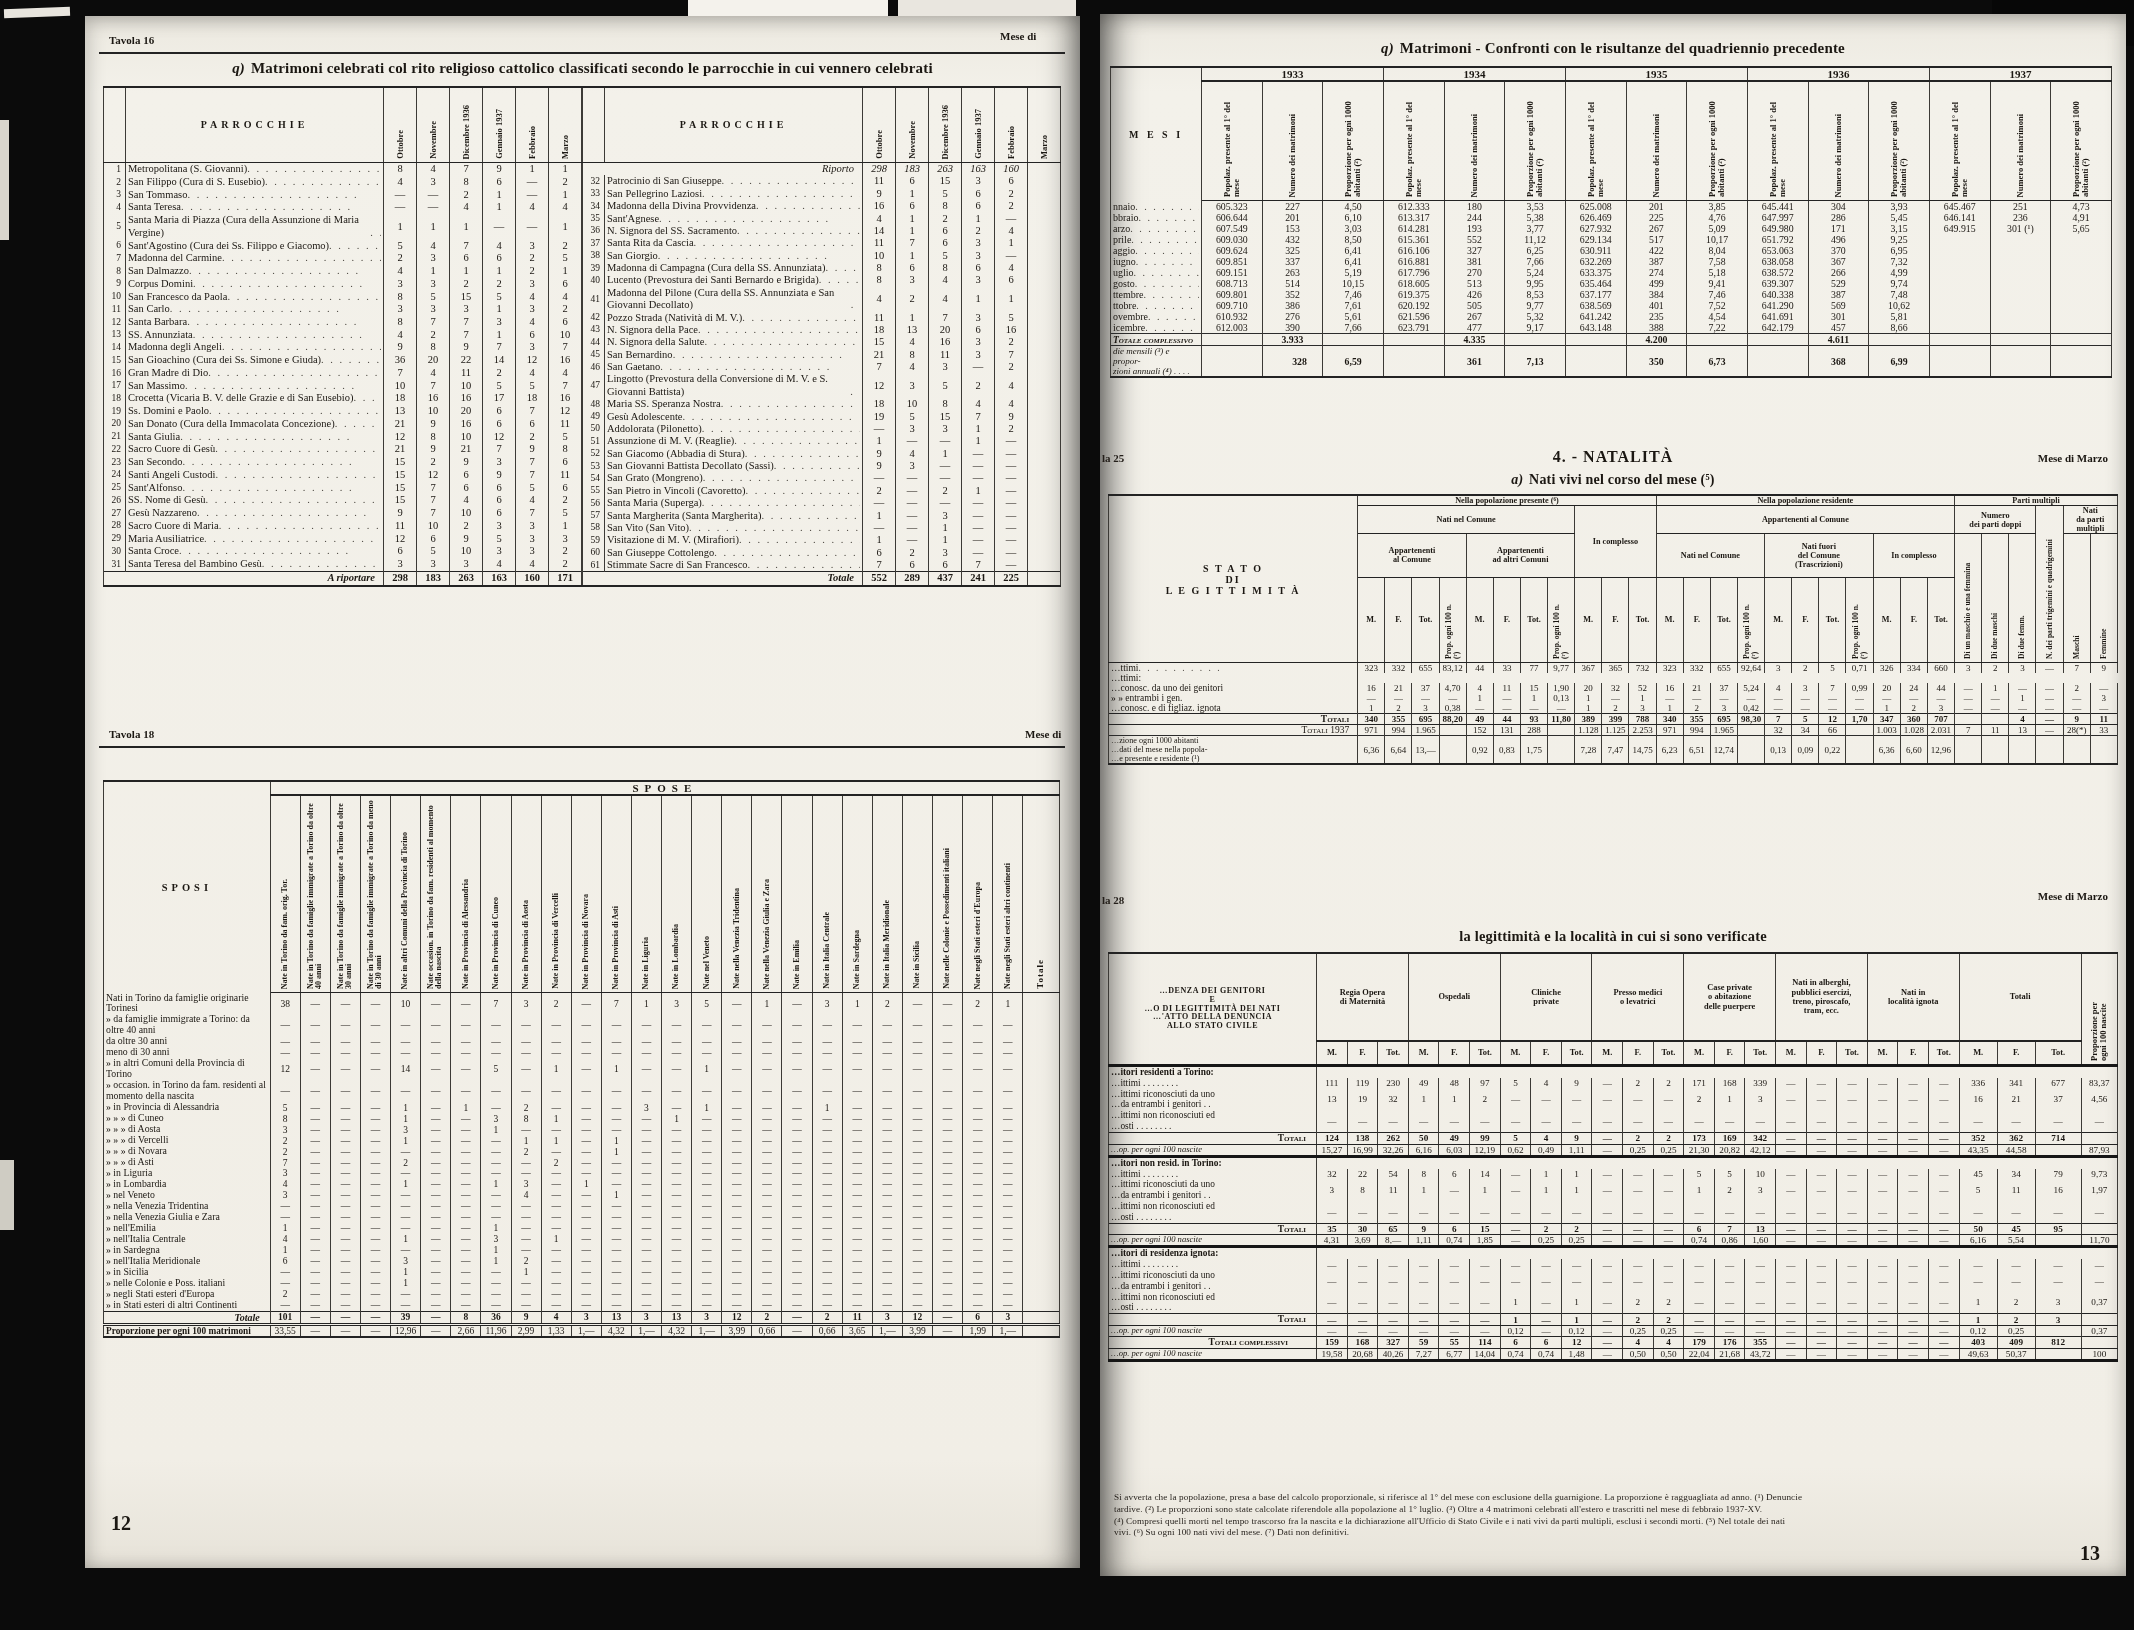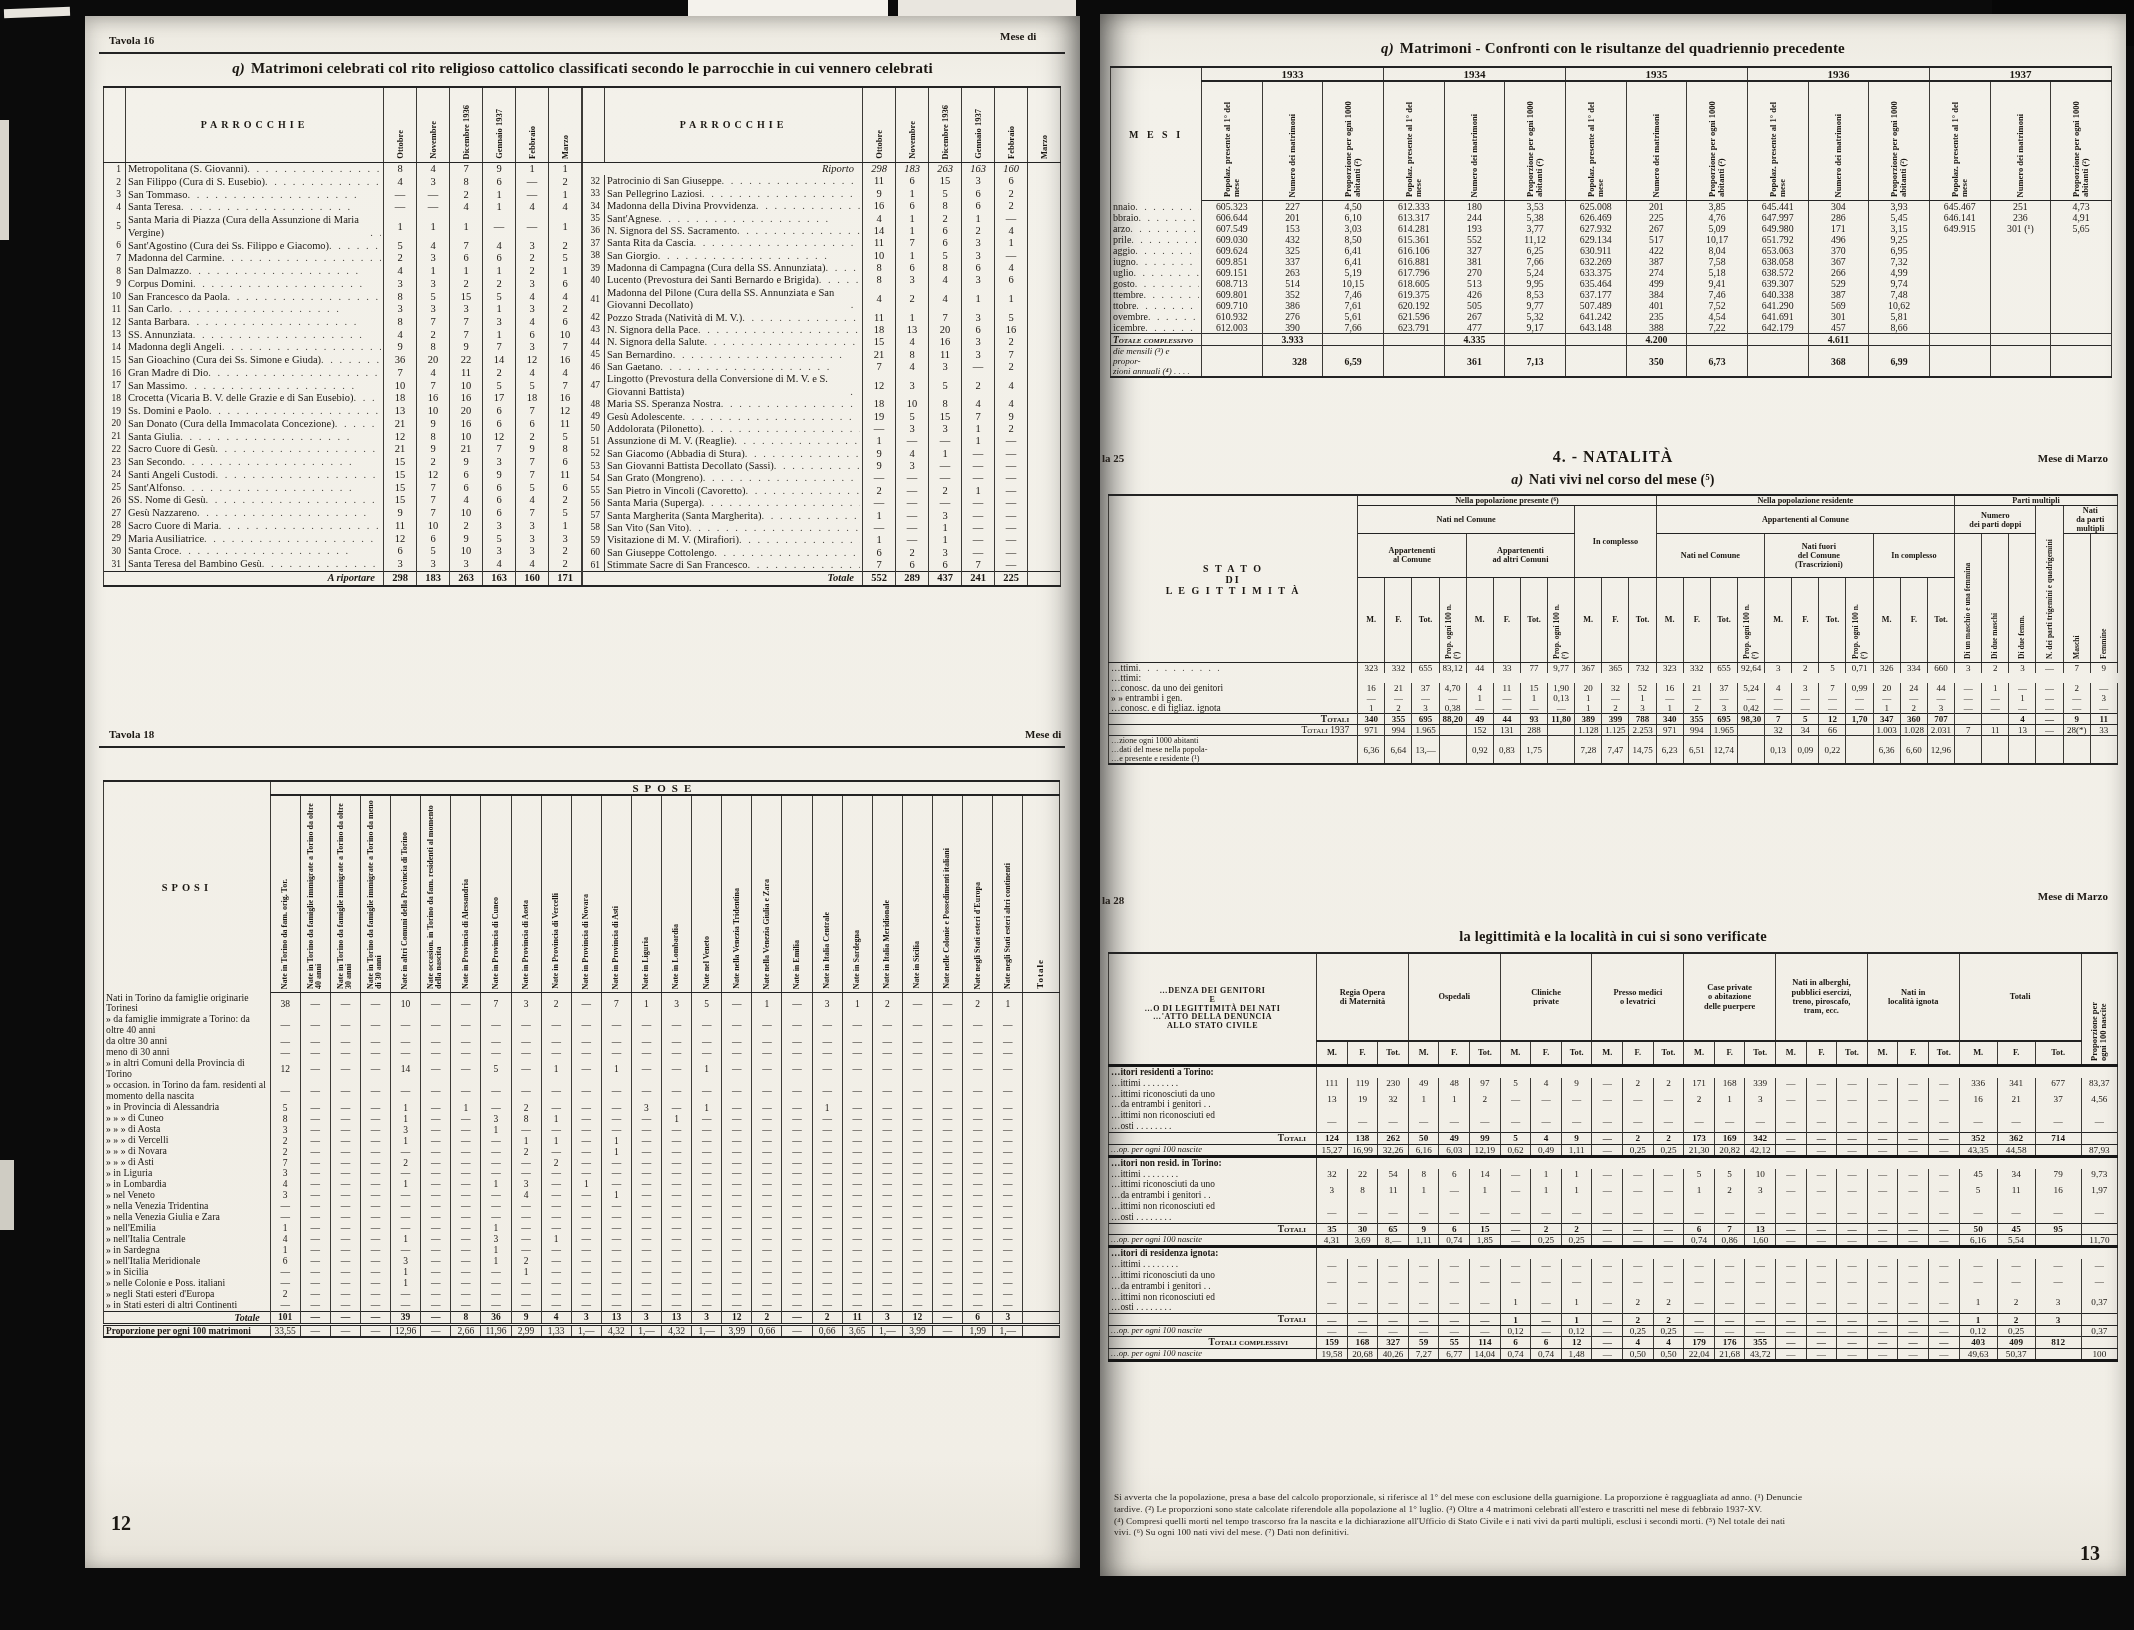--- a/index.html
+++ b/index.html
@@ -2330,21 +2330,21 @@
                   <span class="nm">ttobre</span>
                   <span class="dots">. . . . . . . .</span>
                 </div>
               </td>
               <td class="val">609.710</td>
               <td class="val">386</td>
               <td class="val">7,61</td>
               <td class="val">620.192</td>
               <td class="val">505</td>
               <td class="val">9,77</td>
-              <td class="val">507.489</td>
+              <td class="val">638.569</td>
               <td class="val">401</td>
               <td class="val">7,52</td>
               <td class="val">641.290</td>
               <td class="val">569</td>
               <td class="val">10,62</td>
               <td class="val"></td>
               <td class="val"></td>
               <td class="val"></td>
             </tr>
             <tr>

